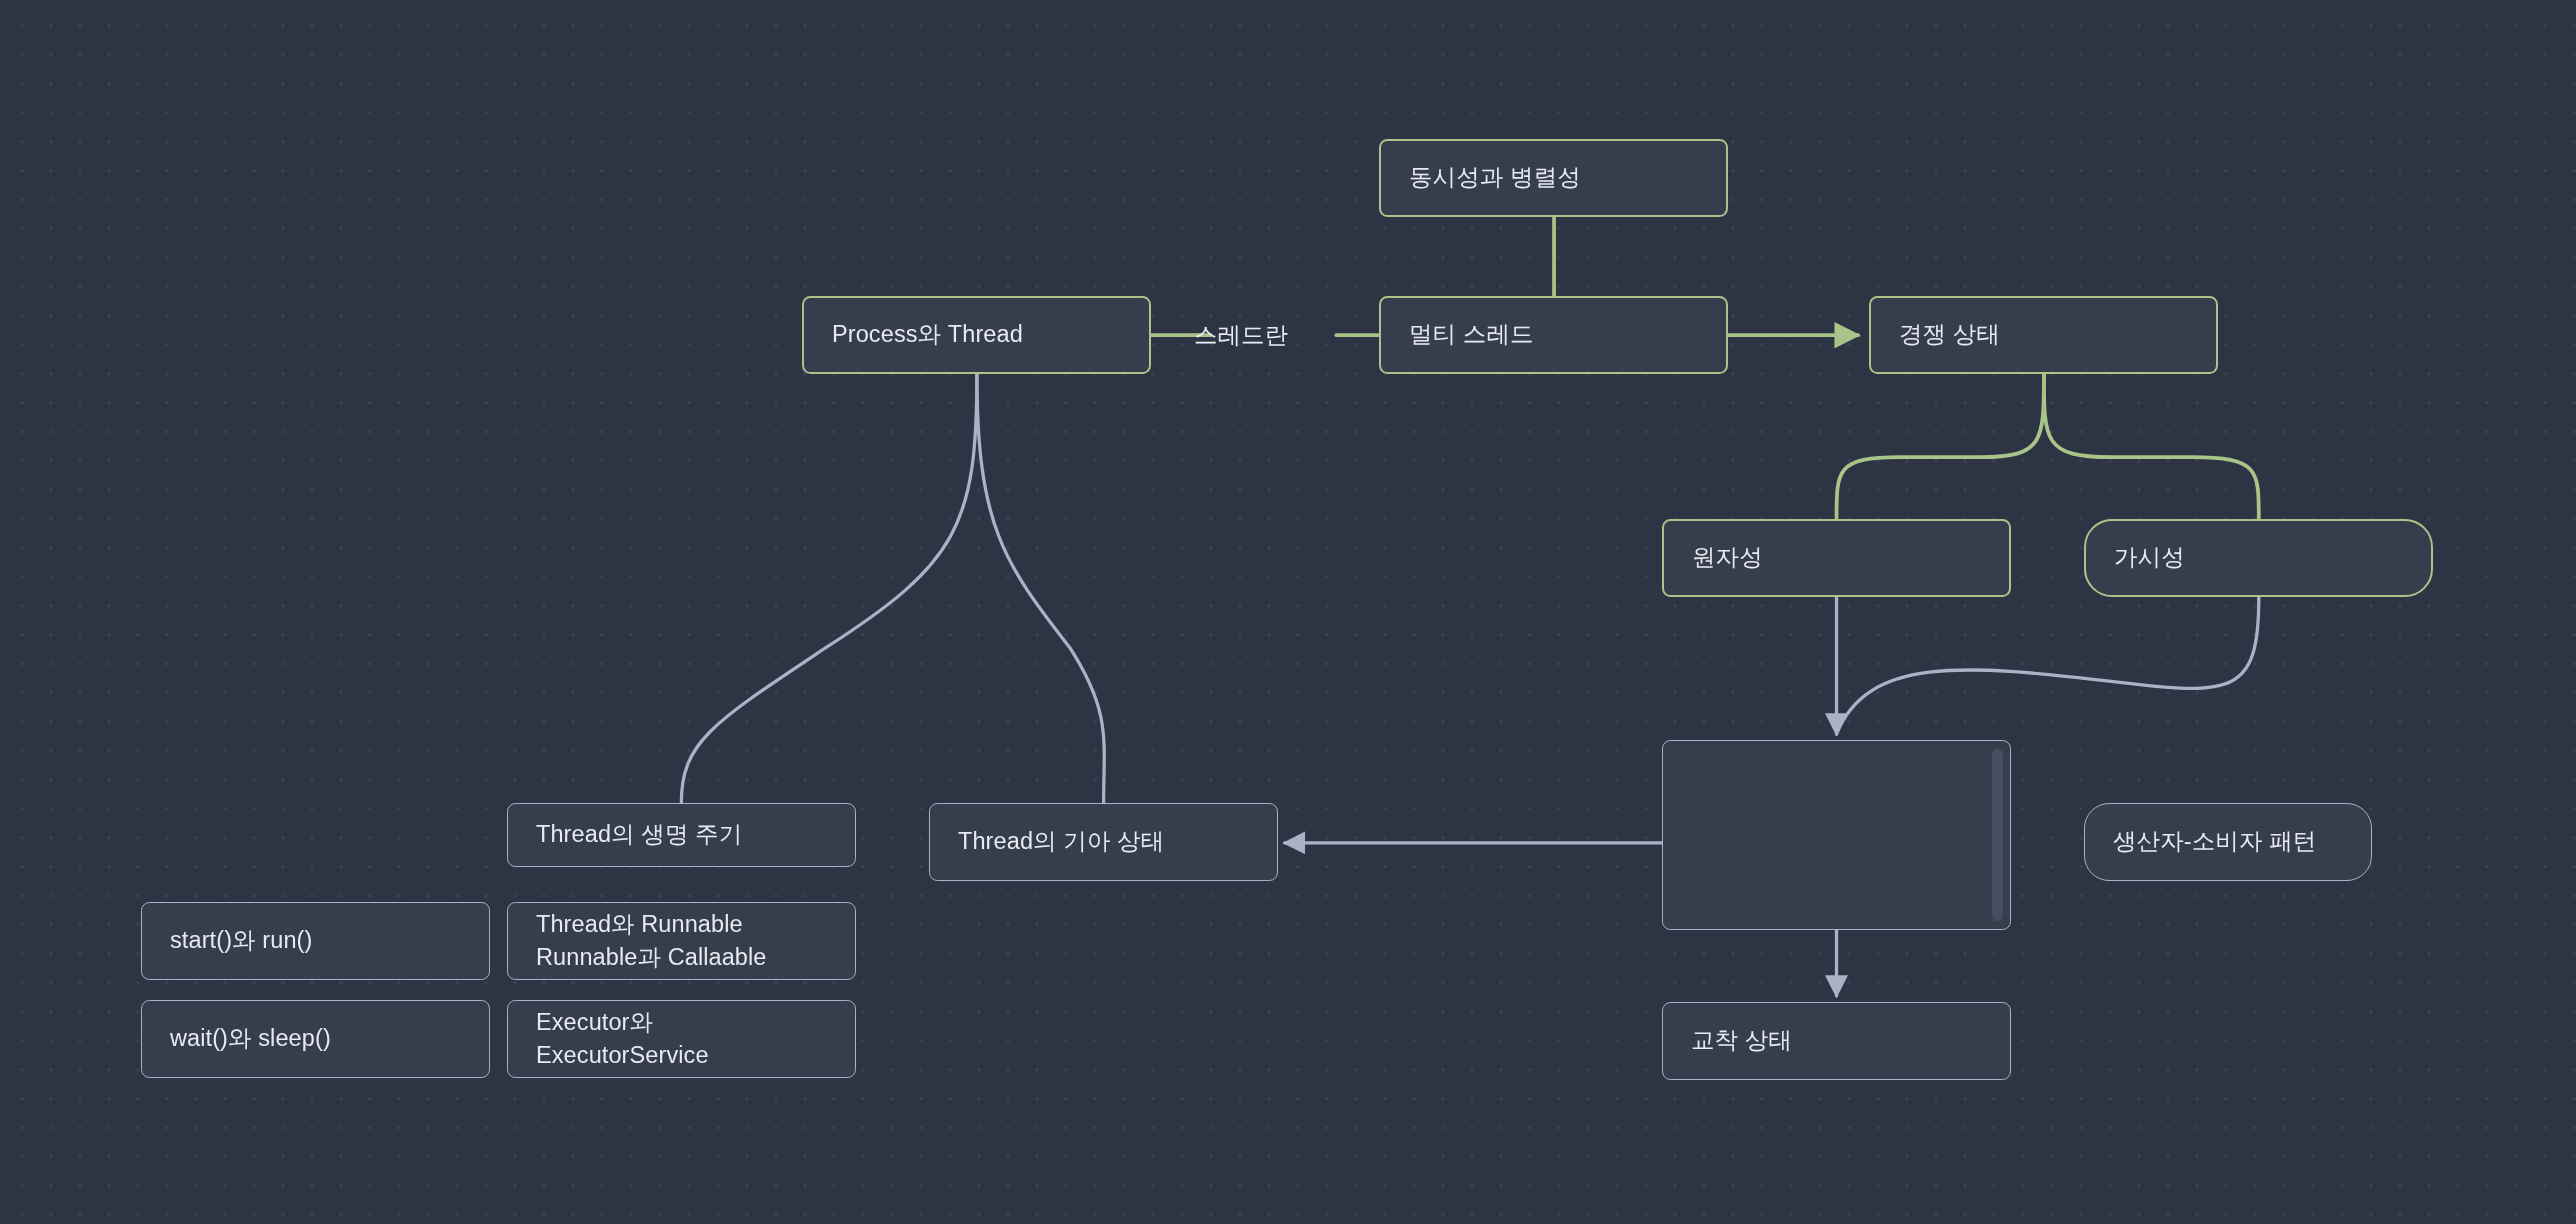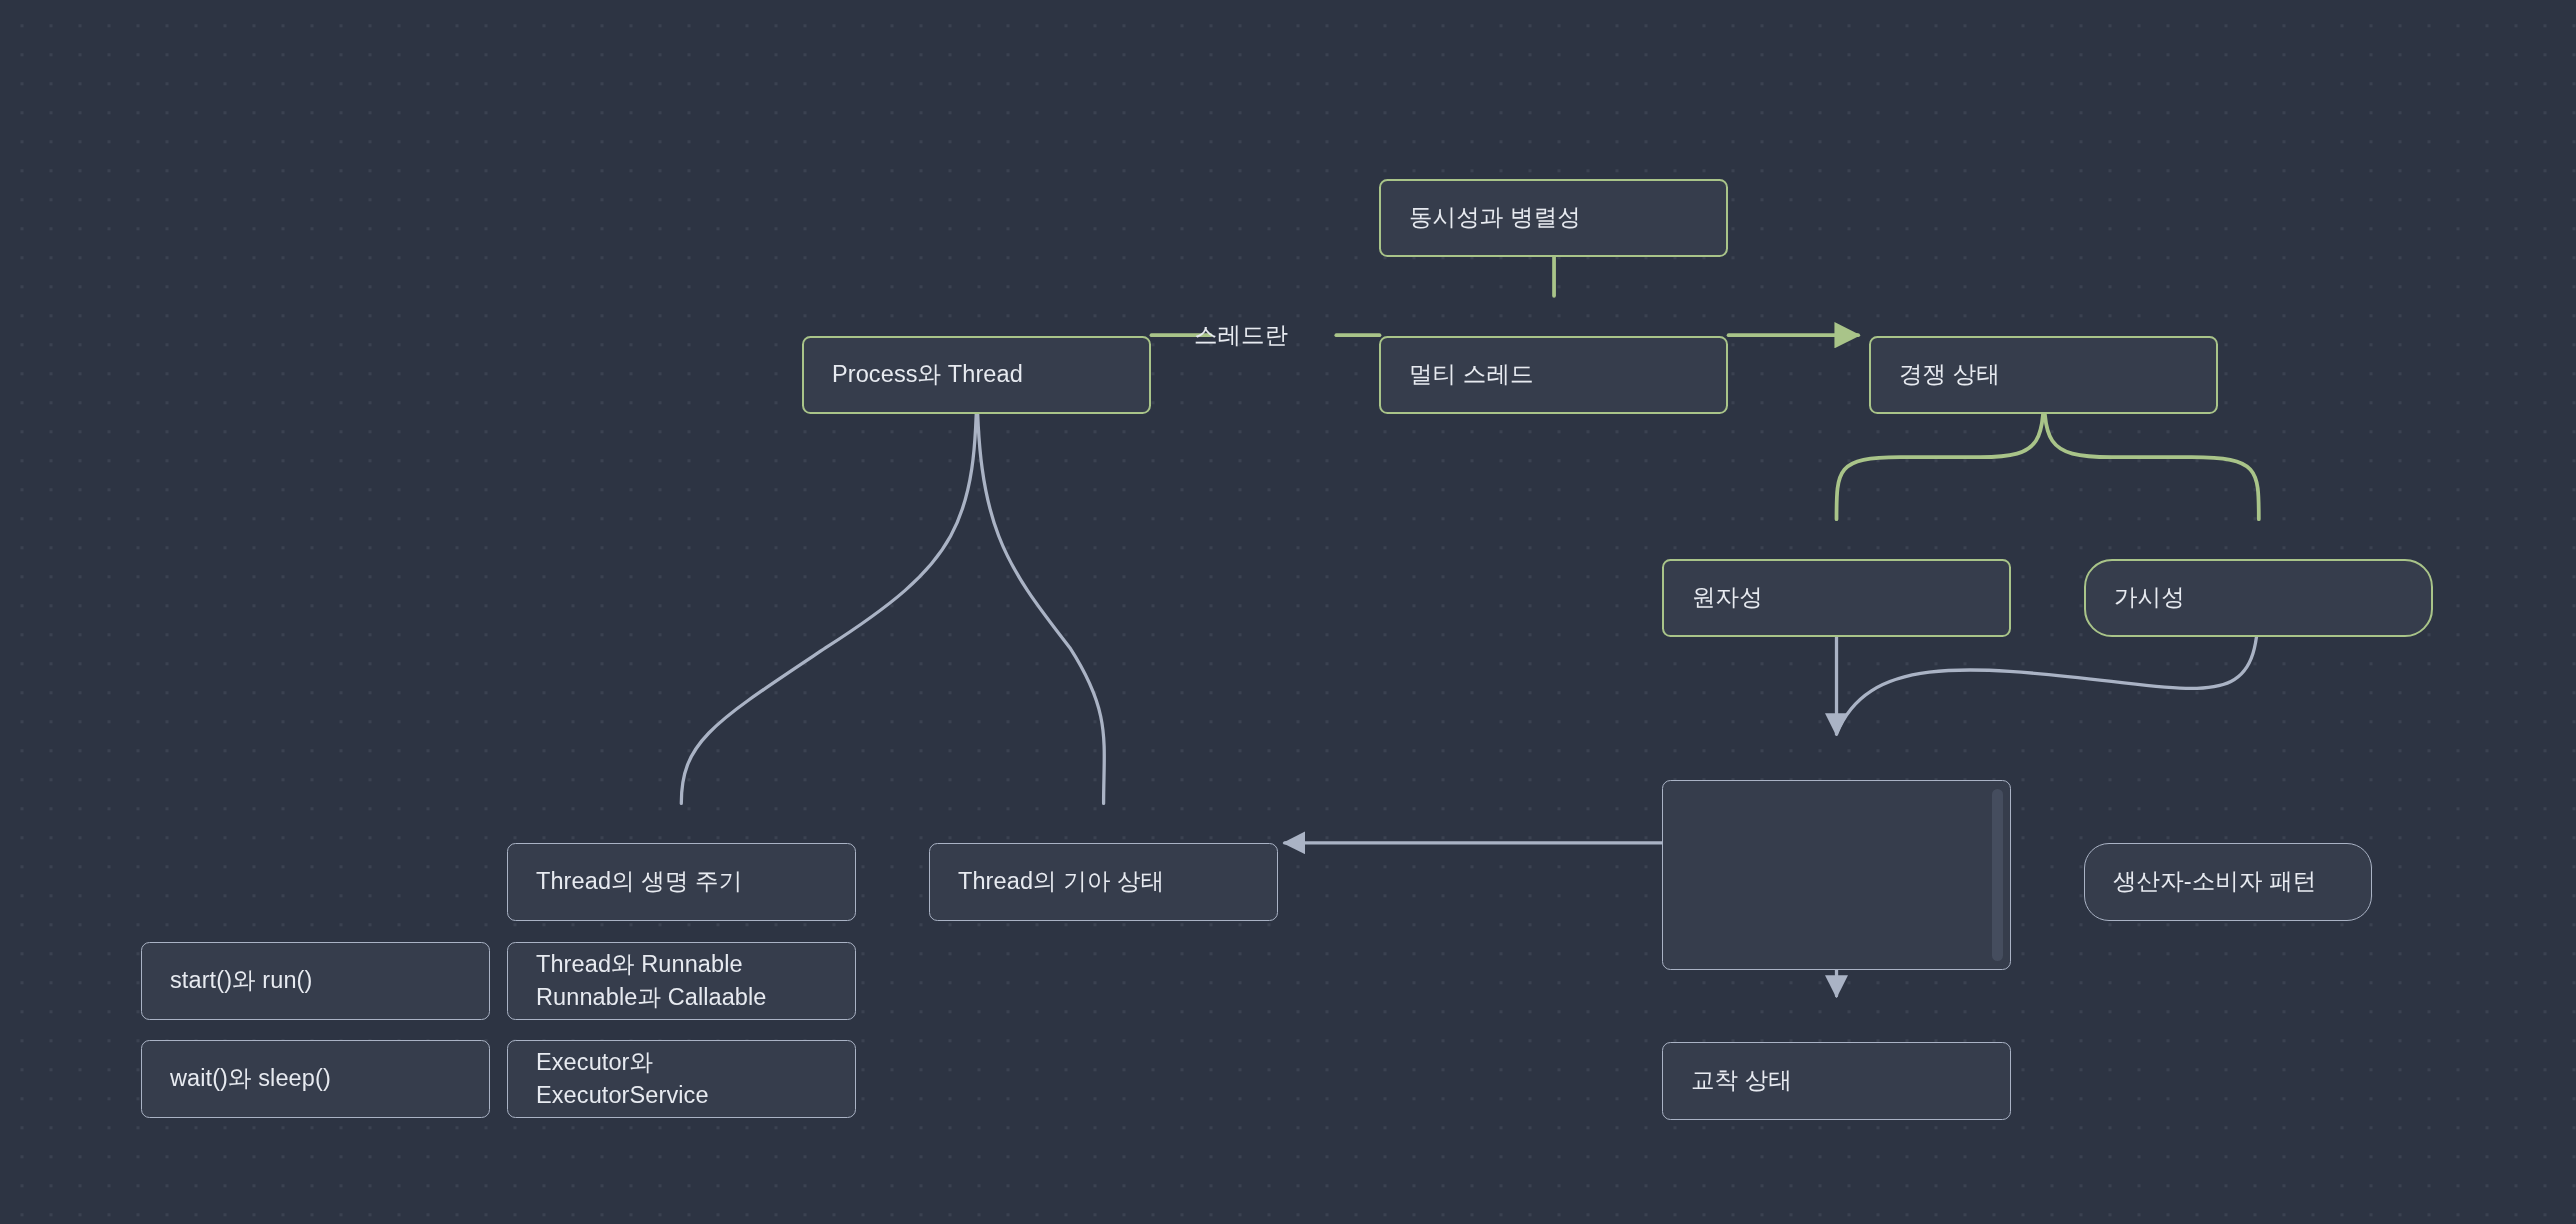--- a/index.html
+++ b/index.html
@@ -28,21 +28,20 @@
     background: #363d4c;
     border-radius: 8.4px;
     display: flex;
     align-items: center;
     color: #e7eaf0;
     font-size: 23.5px;
     letter-spacing: 0.1px;
     padding: 0 28px;
     line-height: 1.42;
     white-space: pre-line;
-    margin-top: 40px;
   }
   .node.green  { border: 2.3px solid #a9c489; }
   .node.gray   { border: 1.9px solid #aab3c5; }
   .node.multiline { align-items: center; }
   .node.listbox {
     align-items: flex-start;
     padding-top: 20.6px;
     font-size: 23px;
     line-height: 1.53;
   }
@@ -93,21 +92,21 @@
   <div id="node-layer">
       <div class="node green" style="left: 1379px; top: 139px; width: 349px; height: 78px;"><span>동시성과 병렬성</span></div>
       <div class="node green" style="left: 802px; top: 296px; width: 349px; height: 78px;"><span>Process와 Thread</span></div>
       <div class="node green" style="left: 1379px; top: 296px; width: 349px; height: 78px;"><span>멀티 스레드</span></div>
       <div class="node green" style="left: 1869px; top: 296px; width: 349px; height: 78px;"><span>경쟁 상태</span></div>
       <div class="node green" style="left: 1662px; top: 519px; width: 349px; height: 78px;"><span>원자성</span></div>
       <div class="node green" style="left: 2084px; top: 519px; width: 349px; height: 78px; border-radius: 28px;"><span>가시성</span></div>
       <div class="node gray listbox" style="left: 1662px; top: 740px; width: 349px; height: 190px;"><div class="scroll-track"></div></div>
       <div class="node gray" style="left: 2084px; top: 803px; width: 288px; height: 78px; border-radius: 25px;"><span>생산자-소비자 패턴</span></div>
       <div class="node gray" style="left: 1662px; top: 1002px; width: 349px; height: 78px;"><span>교착 상태</span></div>
-      <div class="node gray" style="left: 507px; top: 803px; width: 349px; height: 78px;"><span>Thread의 생명 주기</span></div>
+      <div class="node gray" style="left: 507px; top: 803px; width: 349px; height: 64px;"><span>Thread의 생명 주기</span></div>
       <div class="node gray" style="left: 929px; top: 803px; width: 349px; height: 78px;"><span>Thread의 기아 상태</span></div>
       <div class="node gray" style="left: 141px; top: 902px; width: 349px; height: 78px;"><span>start()와 run()</span></div>
       <div class="node gray multiline" style="left: 507px; top: 902px; width: 349px; height: 78px;"><span>Thread와 Runnable
 Runnable과 Callaable</span></div>
       <div class="node gray" style="left: 141px; top: 1000px; width: 349px; height: 78px;"><span>wait()와 sleep()</span></div>
       <div class="node gray multiline" style="left: 507px; top: 1000px; width: 349px; height: 78px;"><span>Executor와
 ExecutorService</span></div>
     </div>
   <div id="label-layer">
       <div class="edge-label" style="left: 1241px; top: 335px;">스레드란</div>

